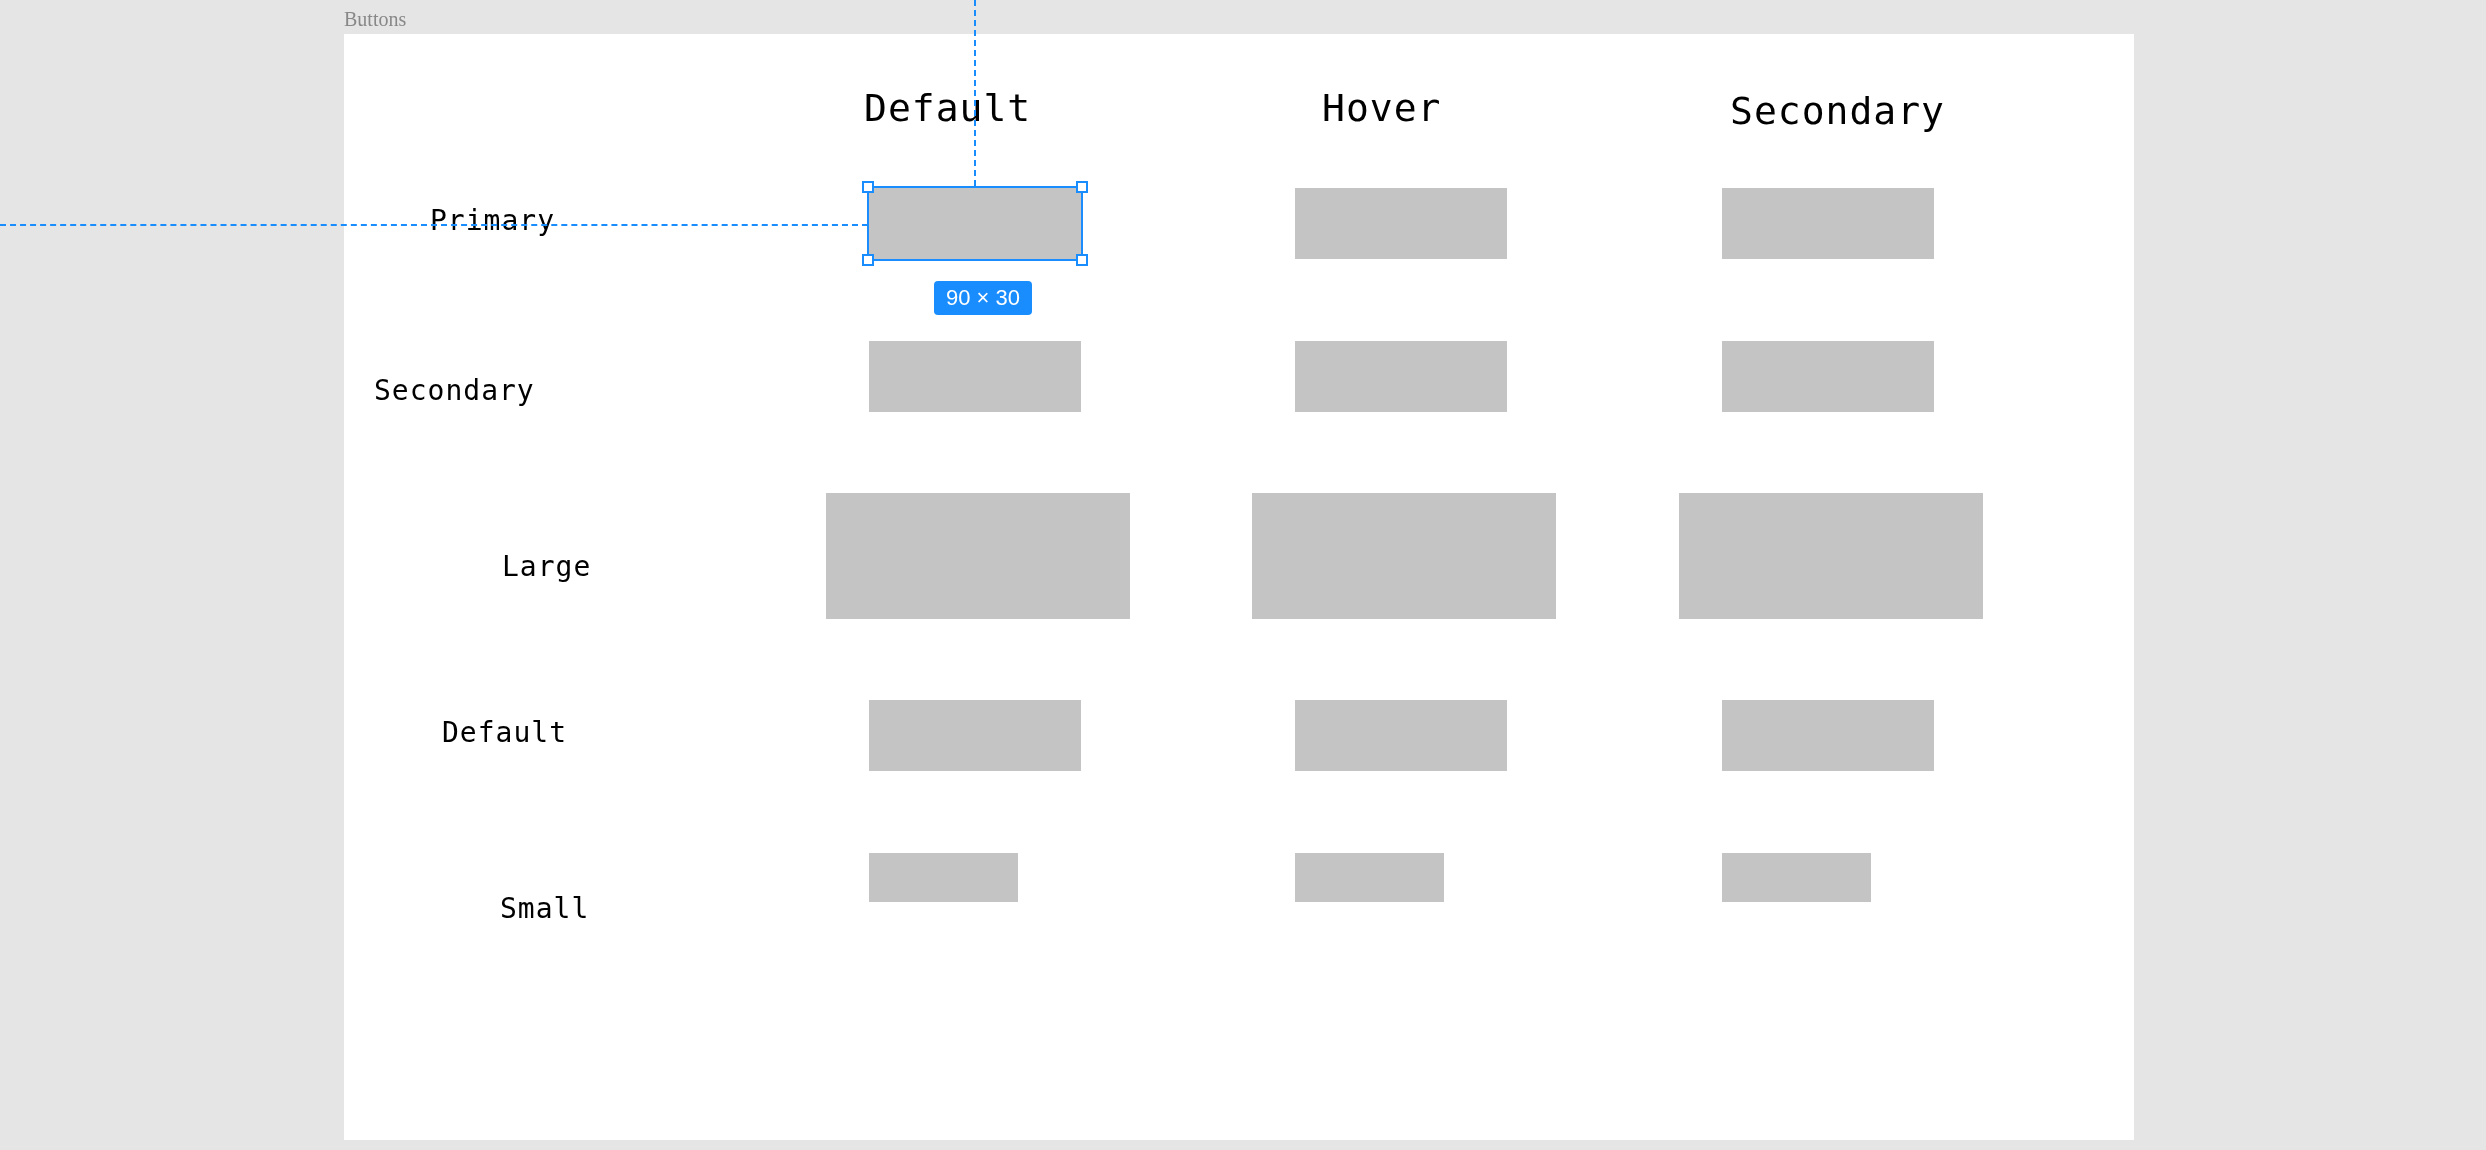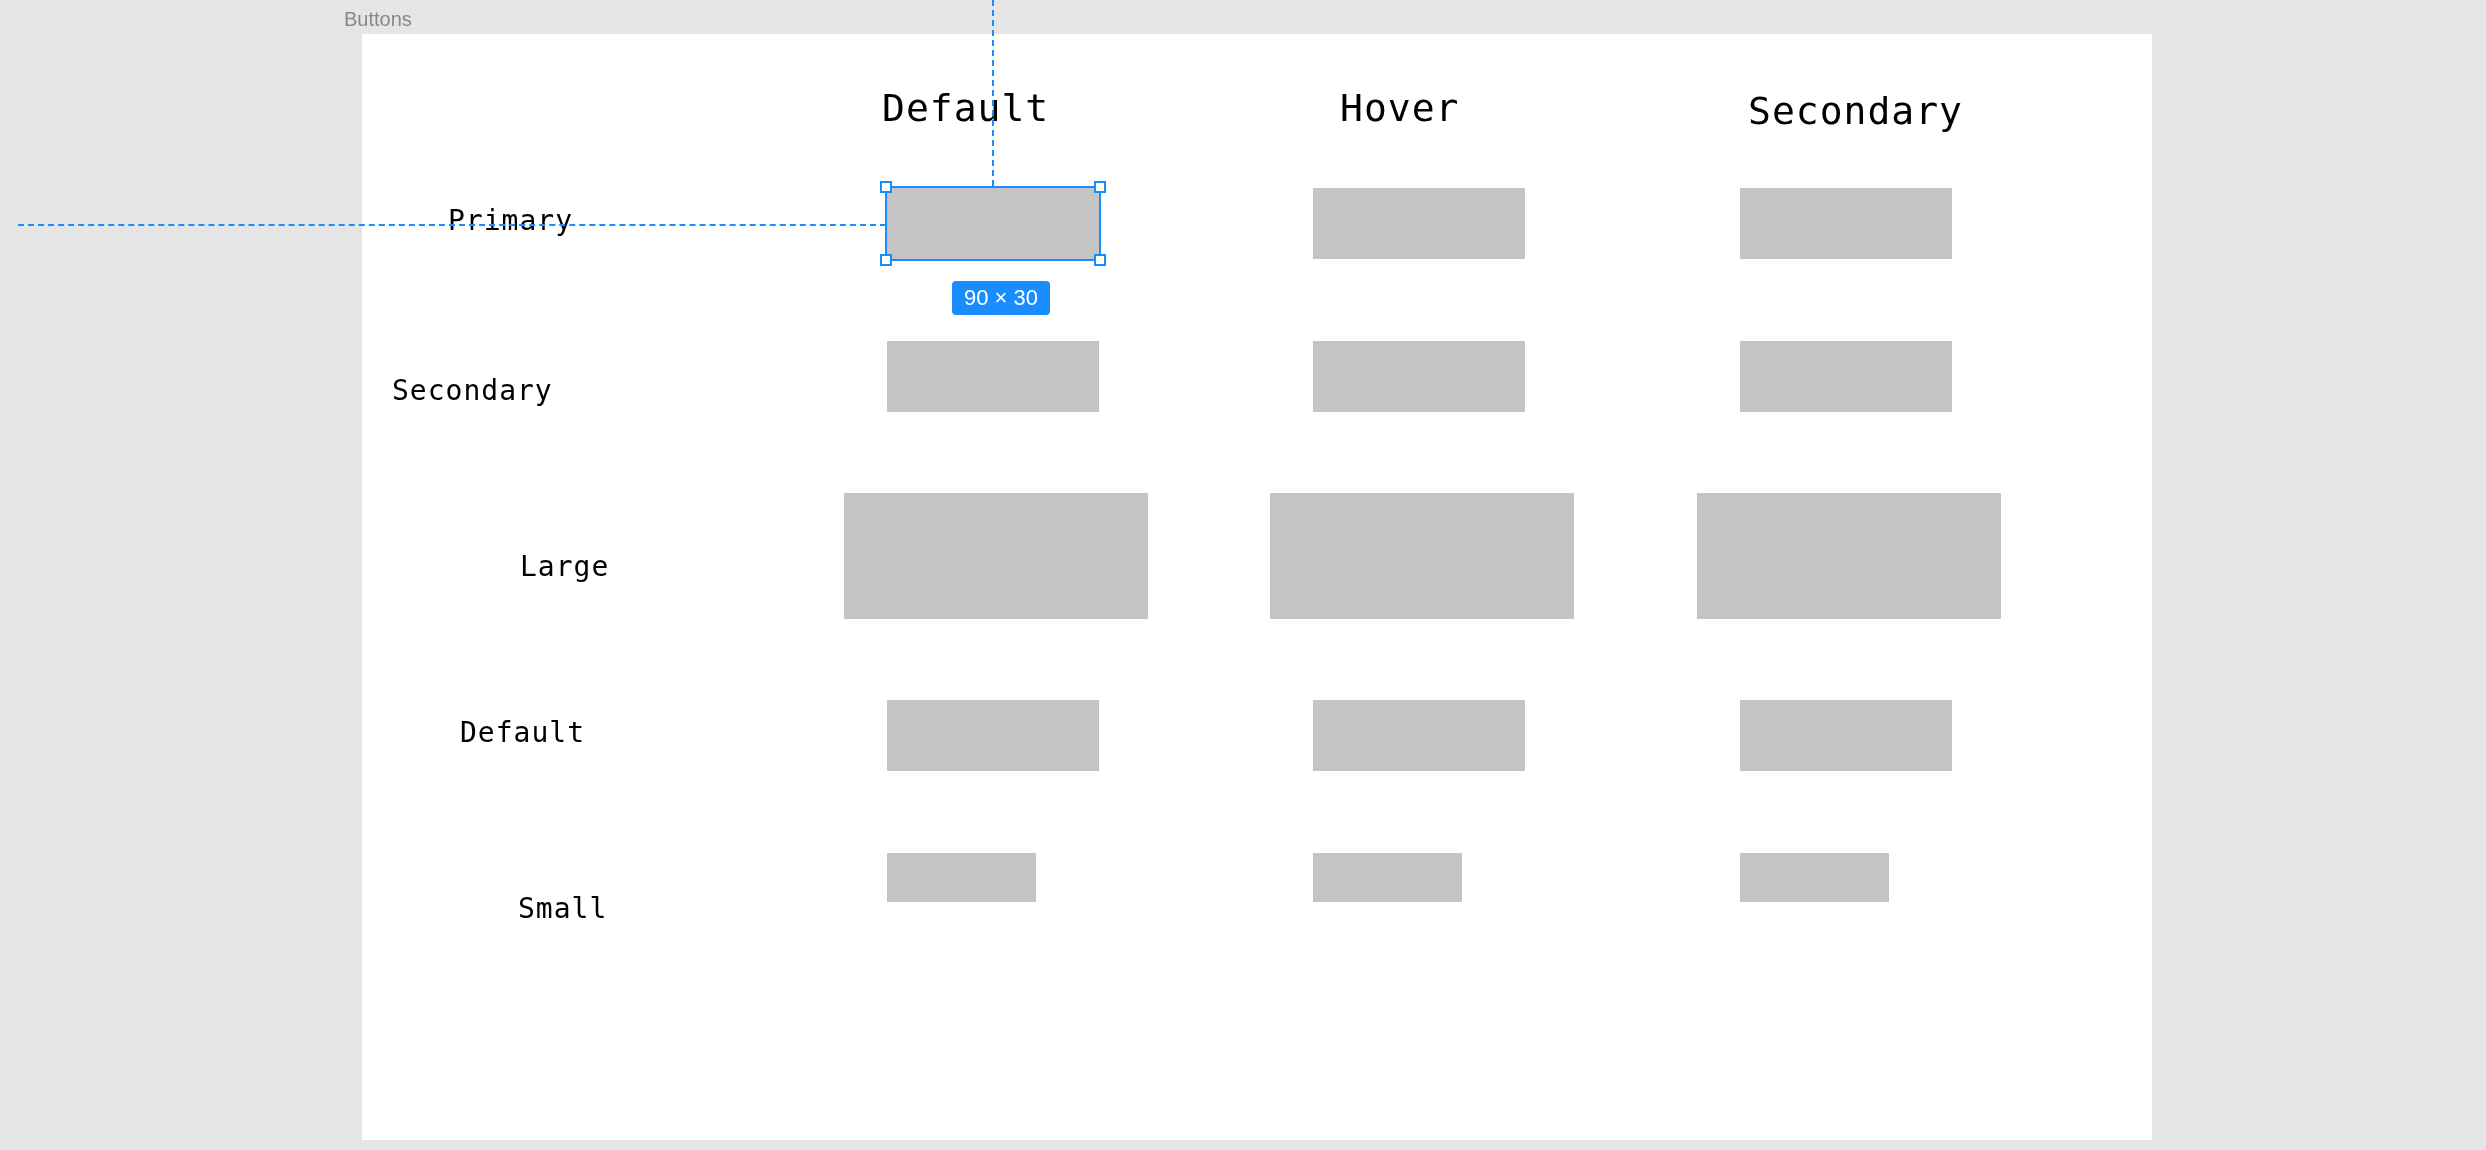--- a/index.html
+++ b/index.html
@@ -14,26 +14,26 @@
       height: 1150px;
       position: relative;
       overflow: hidden;
     }
     .frame-label {
       position: absolute;
       top: 8px;
       left: 344px;
       font-size: 20px;
       color: #888;
-      font-family: Liberation Sans, sans-serif;
+      font-family: Liberation Serif, serif;
     }
     .frame {
       position: absolute;
       top: 34px;
-      left: 362px;
+      left: 344px;
       width: 1790px;
       height: 1106px;
       background: #ffffff;
     }
     .col-header {
       position: absolute;
       font-size: 38px;
       color: #000;
       font-family: ui-monospace, 'SF Mono', 'Monaco', 'Menlo', 'Consolas', monospace;
       letter-spacing: 1px;

